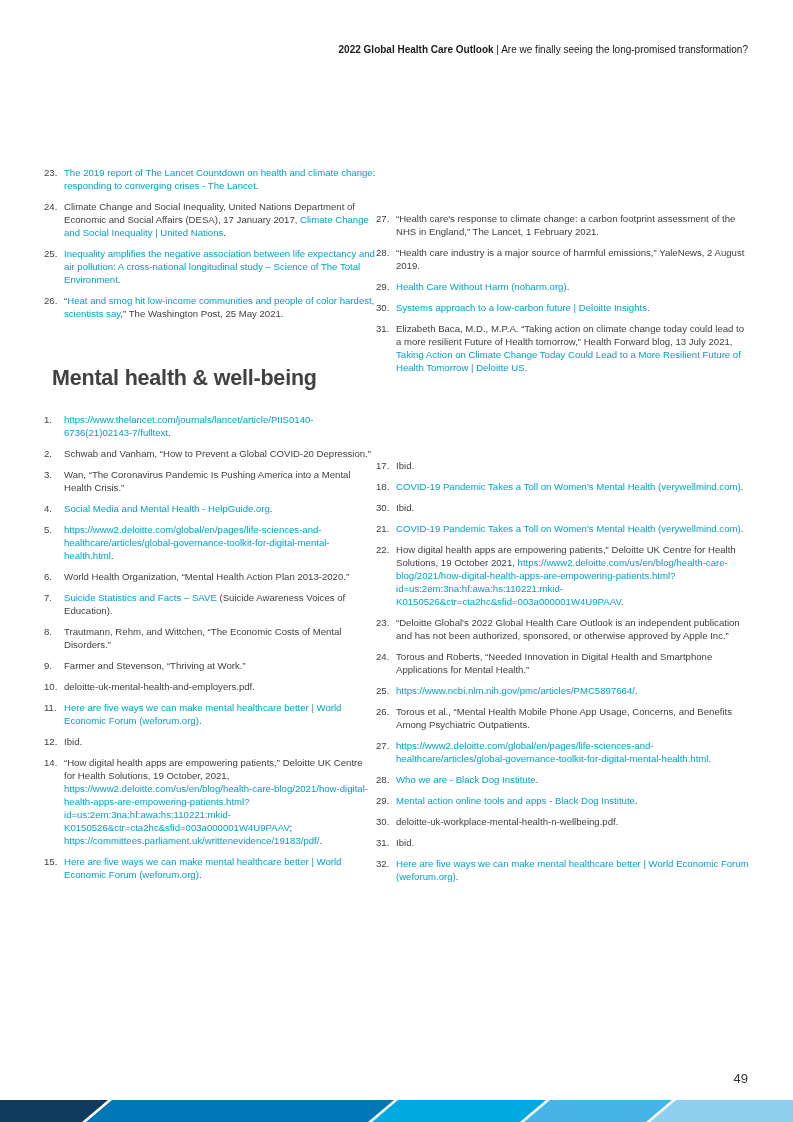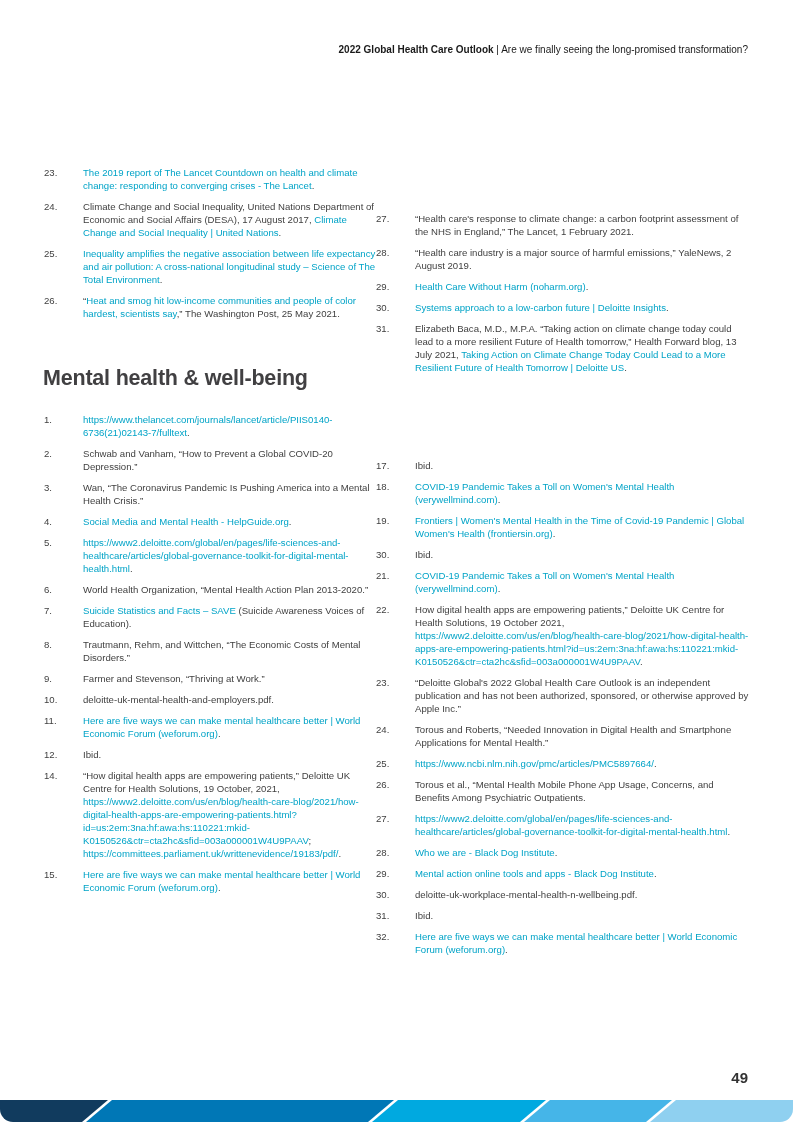--- a/index.html
+++ b/index.html
@@ -6,21 +6,20 @@
   html, body { background: #ffffff; }
   .page {
     position: relative;
     width: 793px;
     height: 1122px;
     margin: 0 auto;
     background: #ffffff;
     font-family: "Liberation Sans", "DejaVu Sans", sans-serif;
     color: var(--body-color, #3f3f3f);
     overflow: hidden;
-    border-radius: 13px;
   }
   .running-header {
     position: absolute;
     top: 44px;
     right: 45px;
     font-size: 10px;
     line-height: 12px;
     color: #1a1a1a;
     white-space: nowrap;
   }
@@ -34,45 +33,44 @@
   #sec1-block { top: 166px; }
   #sec2-block { top: 413px; }
   .col-left  { width: 332px; flex: none; }
   .col-right { width: 373px; flex: none; margin-top: 46px; }
   .ref {
     display: flex;
     font-size: 9.6px;
     line-height: 13px;
     margin-bottom: 8px;
     color: var(--body-color, #3f3f3f);
-    gap: 19px;
   }
   .ref-num { width: 20px; flex: none; }
   .ref-body { flex: 1 1 auto; overflow-wrap: anywhere; }
   .ref-link {
     color: var(--link-color, #00a3c7);
     text-decoration: none;
     cursor: pointer;
     overflow-wrap: anywhere;
   }
   .section-heading {
     position: absolute;
-    left: 43px;
+    left: 52px;
     top: 366px;
     font-size: 21.5px;
     font-weight: bold;
     letter-spacing: -0.2px;
     color: var(--heading-color, #414042);
   }
   .page-number {
     position: absolute;
     right: 45px;
     bottom: 36px;
-    font-size: 15px;
-    font-weight: bold;
+    font-size: 13px;
+    font-weight: normal;
     color: #333333;
   }
   .footer-band {
     position: absolute;
     left: 0;
     bottom: 0;
     width: 793px;
     height: 22px;
     display: block;
   }
@@ -87,21 +85,21 @@
   </div>
 
   <div class="refs-block" id="sec1-block">
     <div class="col-left">
         <div class="ref">
           <span class="ref-num">23.</span>
           <span class="ref-body"><a class="ref-link">The 2019 report of The Lancet Countdown on health and climate change: responding to converging crises - The Lancet</a><span>.</span></span>
         </div>
         <div class="ref">
           <span class="ref-num">24.</span>
-          <span class="ref-body"><span>Climate Change and Social Inequality, United Nations Department of Economic and Social Affairs (DESA), 17 August 2017, </span><a class="ref-link">Climate Change and Social Inequality | United Nations</a><span>.</span></span>
+          <span class="ref-body"><span>Climate Change and Social Inequality, United Nations Department of Economic and Social Affairs (DESA), 17 January 2017, </span><a class="ref-link">Climate Change and Social Inequality | United Nations</a><span>.</span></span>
         </div>
         <div class="ref">
           <span class="ref-num">25.</span>
           <span class="ref-body"><a class="ref-link">Inequality amplifies the negative association between life expectancy and air pollution: A cross-national longitudinal study – Science of The Total Environment</a><span>.</span></span>
         </div>
         <div class="ref">
           <span class="ref-num">26.</span>
           <span class="ref-body"><span>“</span><a class="ref-link">Heat and smog hit low-income communities and people of color hardest, scientists say</a><span>,” The Washington Post, 25 May 2021.</span></span>
         </div>
       </div>
@@ -191,24 +189,20 @@
         </div>
       </div>
     <div class="col-right">
         <div class="ref">
           <span class="ref-num">17.</span>
           <span class="ref-body"><span>Ibid.</span></span>
         </div>
         <div class="ref">
           <span class="ref-num">18.</span>
           <span class="ref-body"><a class="ref-link">COVID-19 Pandemic Takes a Toll on Women's Mental Health (verywellmind.com)</a><span>.</span></span>
-        </div>
-        <div class="ref">
-          <span class="ref-num">19.</span>
-          <span class="ref-body"><a class="ref-link">Frontiers | Women's Mental Health in the Time of Covid-19 Pandemic | Global Women's Health (frontiersin.org)</a><span>.</span></span>
         </div>
         <div class="ref">
           <span class="ref-num">30.</span>
           <span class="ref-body"><span>Ibid.</span></span>
         </div>
         <div class="ref">
           <span class="ref-num">21.</span>
           <span class="ref-body"><a class="ref-link">COVID-19 Pandemic Takes a Toll on Women's Mental Health (verywellmind.com)</a><span>.</span></span>
         </div>
         <div class="ref">

